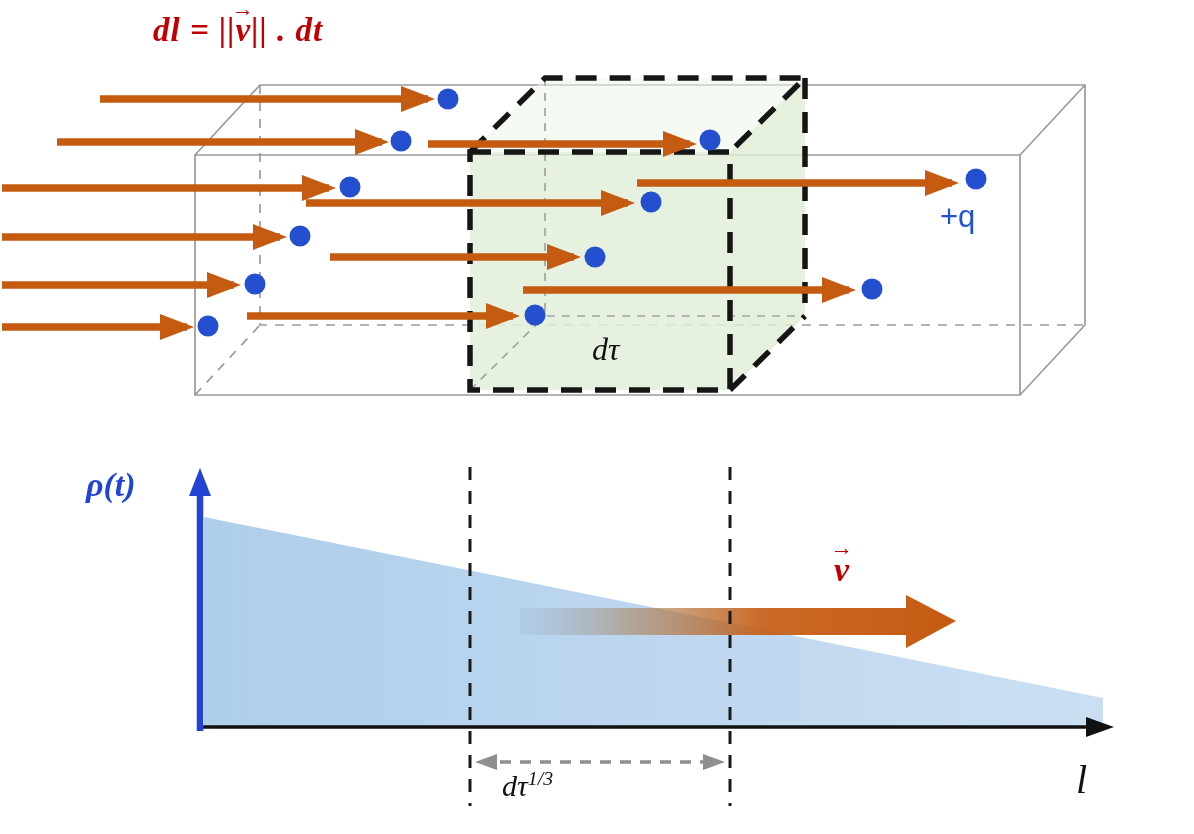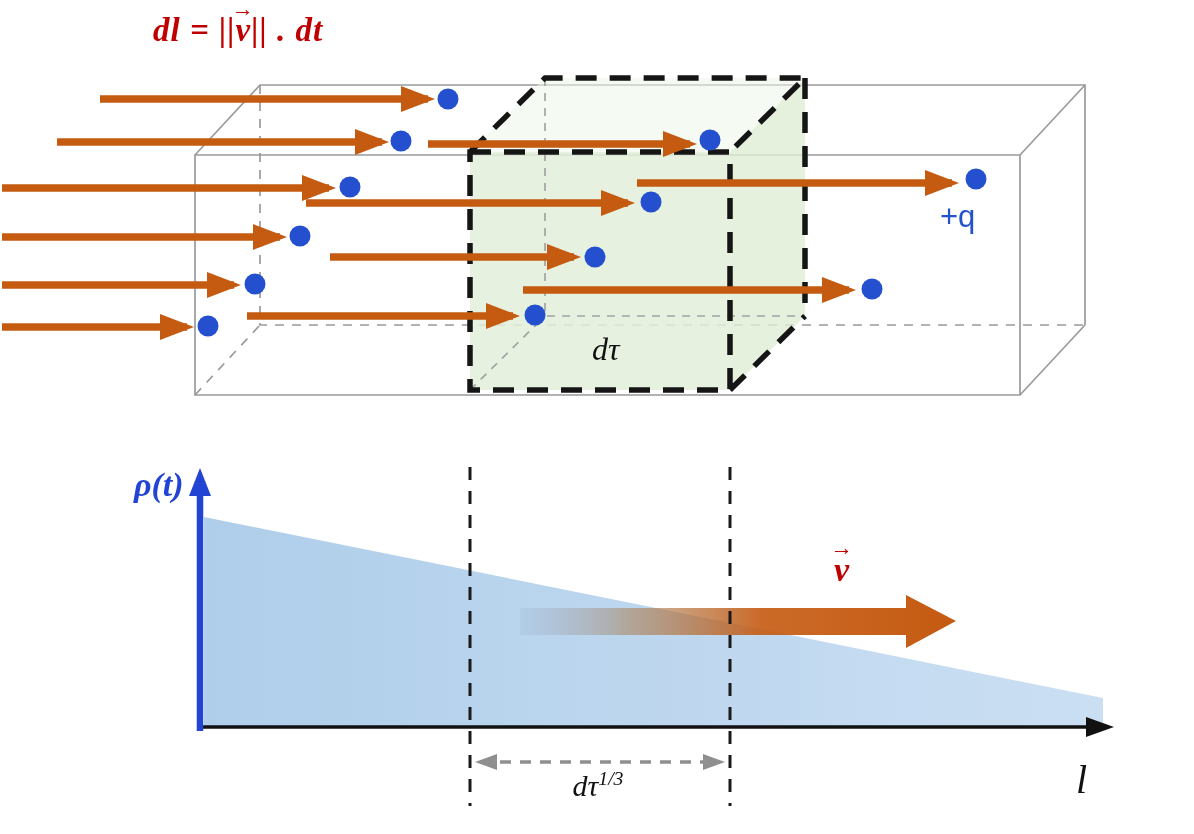--- a/index.html
+++ b/index.html
@@ -15,23 +15,23 @@
   .math{font-style:italic;}
   .vec{position:relative;display:inline-block;font-style:italic;}
   .vec .vec-arrow{
     position:absolute;left:50%;top:-0.62em;transform:translateX(-50%);
     font-size:0.66em;font-style:normal;line-height:1;
   }
   sup.exp{font-size:0.66em;}
   .formula{left:128px;top:12px;font-size:33px;font-weight:700;color:#C00000;letter-spacing:1px;margin-left:25px;}
   .charge-label{left:940px;top:200px;font-size:31px;color:#2153CE;font-family:"Liberation Sans",sans-serif;}
   .dtau-label{left:592px;top:332px;font-size:32px;color:#111111;}
-  .rho-label{left:86px;top:466px;font-size:34px;font-weight:700;color:#2244D4;margin-left:48px;}
+  .rho-label{left:86px;top:466px;font-size:34px;font-weight:700;color:#2244D4;}
   .l-label{left:1076px;top:758px;font-size:40px;color:#111111;}
-  .extent-label{left:518px;top:768px;width:160px;text-align:center;font-size:30px;color:#111111;}
+  .extent-label{left:502px;top:768px;width:160px;font-size:30px;color:#111111;}
   .v-label{left:834px;top:551px;font-size:34px;font-weight:700;color:#C00000;}
 </style>
 </head>
 <body>
 
 <div class="canvas">
 
   <svg class="layer" width="1194" height="834" viewBox="0 0 1194 834">
     <defs>
       <marker id="headOrange" markerUnits="userSpaceOnUse" markerWidth="36" markerHeight="28" refX="27" refY="13" orient="auto">

